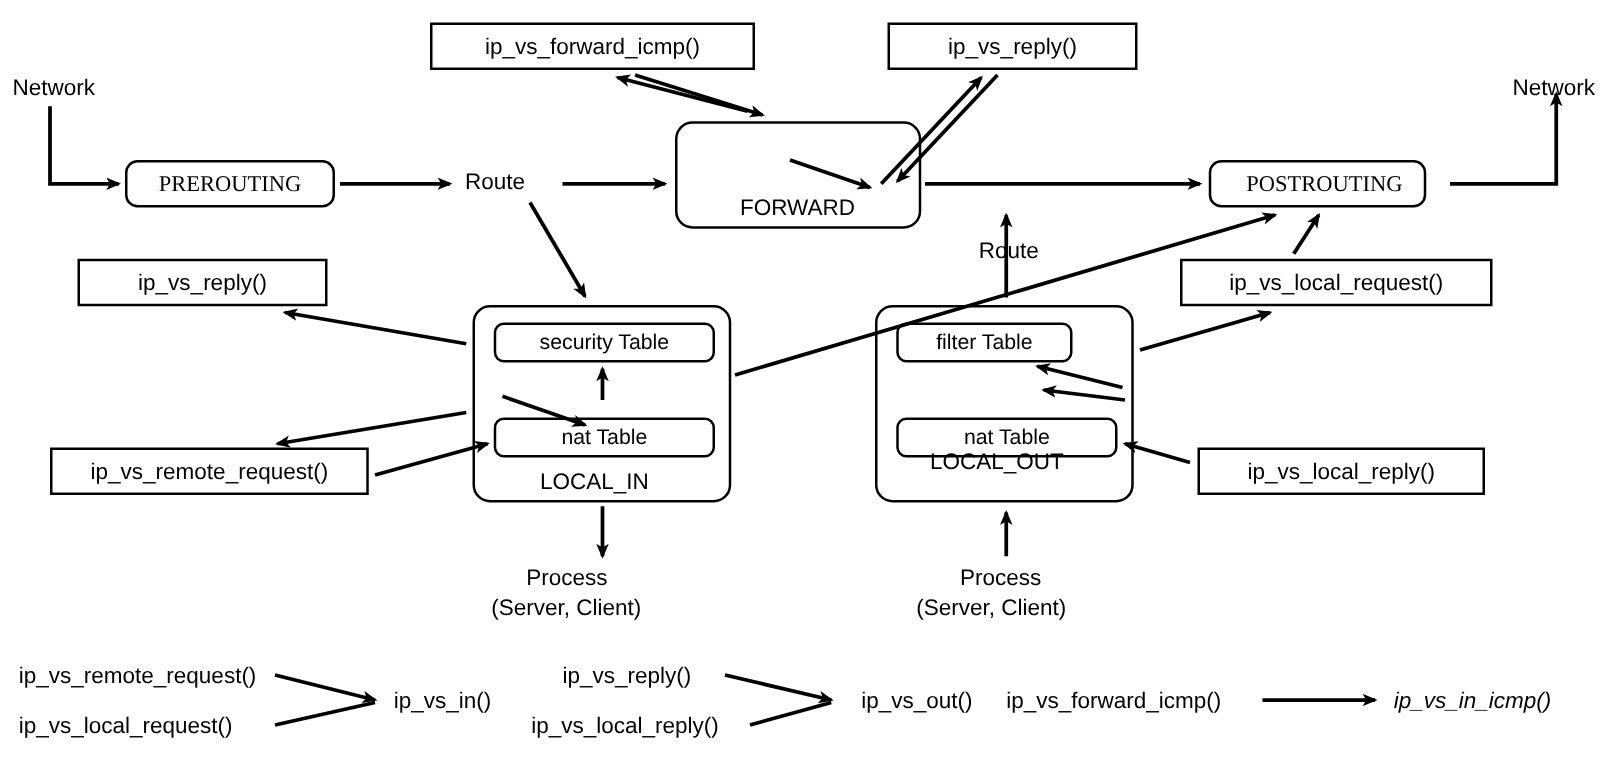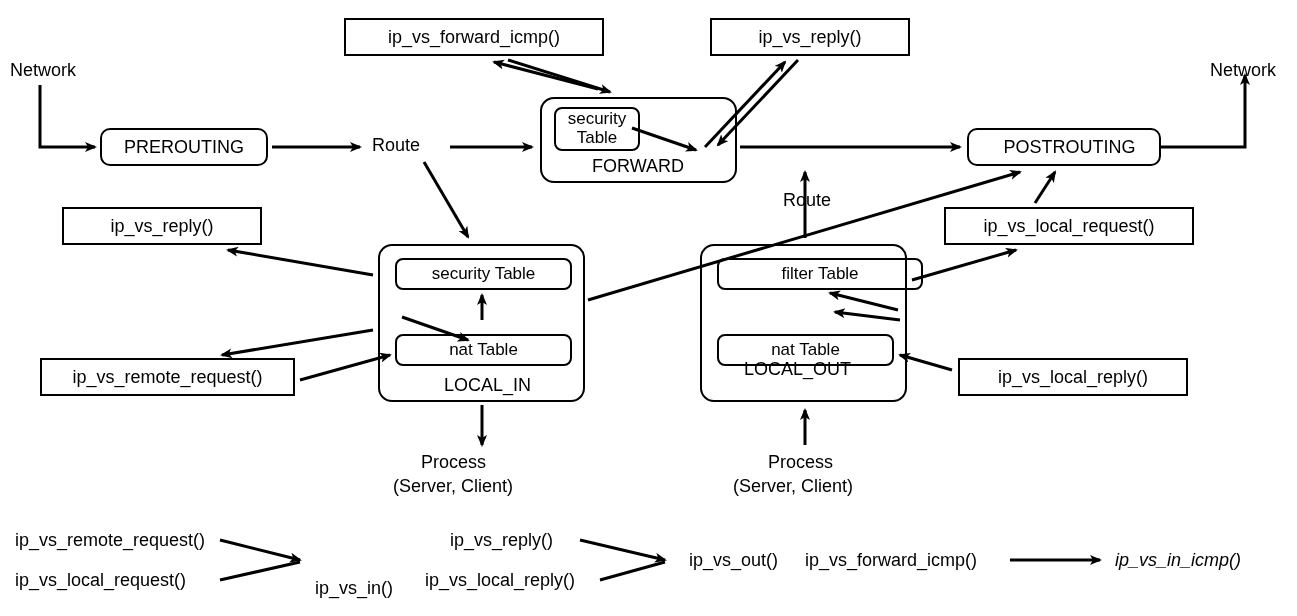--- a/index.html
+++ b/index.html
@@ -15,21 +15,21 @@
   .box {
     position: absolute;
     border: 2px solid #000;
     background: #fff;
     display: flex;
     align-items: center;
     justify-content: center;
     padding: 6px 14px;
     white-space: nowrap;
   }
-  .rounded { border-radius: 10px; }
+  .rounded { border-radius: 10px; font-family: Liberation Serif, serif; }
   .label {
     position: absolute;
     white-space: nowrap;
   }
   .hook {
     position: absolute;
     border: 2px solid #000;
     border-radius: 14px;
     background: #fff;
   }
@@ -64,44 +64,40 @@
 
 <div class="label" style="left:10px; top:60px;">Network</div>
 <div class="label" style="left:1210px; top:60px;">Network</div>
 <div class="label" style="left:372px; top:135px;">Route</div>
 <div class="label" style="left:783px; top:190px;">Route</div>
 
 <div class="box rounded" style="left:100px; top:128px; width:168px; height:38px;">
   <span>PREROUTING</span>
 </div>
 
-<div class="box rounded" style="left:967px; top:128px; width:194px; height:38px;padding-left:25px;">
+<div class="box rounded" style="left:967px; top:128px; width:174px; height:38px;padding-left:25px;">
   <span>POSTROUTING</span>
 </div>
 
 <div class="hook" style="left:540px; top:97px; width:197px; height:86px;">
-  <div class="hook-inner" style="left:12px; top:8px; width:86px; height:44px;">
-    <span style="white-space:pre-line;">security
-Table</span>
-  </div>
   <div class="hook-name" style="left:50px; bottom:4px;">FORWARD</div>
 </div>
 
 <div class="hook" style="left:378px; top:244px; width:207px; height:158px;">
   <div class="hook-inner" style="left:15px; top:12px; width:177px; height:32px;">
     <span>security Table</span>
   </div>
   <div class="hook-inner" style="left:15px; top:88px; width:177px; height:32px;">
     <span>nat Table</span>
   </div>
-  <div class="hook-name" style="left:52px; bottom:4px;margin-left:12px;">LOCAL_IN</div>
+  <div class="hook-name" style="left:52px; bottom:4px;">LOCAL_IN</div>
 </div>
 
 <div class="hook" style="left:700px; top:244px; width:207px; height:158px;">
-  <div class="hook-inner" style="left:15px; top:12px; width:206px; height:32px;">
+  <div class="hook-inner" style="left:15px; top:12px; width:141px; height:32px;">
     <span>filter Table</span>
   </div>
   <div class="hook-inner" style="left:15px; top:88px; width:177px; height:32px;">
     <span>nat Table</span>
   </div>
   <div class="hook-name" style="left:42px; bottom:20px;">LOCAL_OUT</div>
 </div>
 
 <div class="box" style="left:344px; top:18px; width:260px; height:38px;">
   <span>ip_vs_forward_icmp()</span>
@@ -122,21 +118,21 @@
   <span>ip_vs_local_reply()</span>
 </div>
 
 <div class="label" style="left:421px; top:452px; text-align:center;">Process</div>
 <div class="label" style="left:393px; top:476px;">(Server, Client)</div>
 <div class="label" style="left:768px; top:452px;">Process</div>
 <div class="label" style="left:733px; top:476px;">(Server, Client)</div>
 
 <div class="label" style="left:15px; top:530px;">ip_vs_remote_request()</div>
 <div class="label" style="left:15px; top:570px;">ip_vs_local_request()</div>
-<div class="label" style="left:315px; top:550px;margin-top:28px;">ip_vs_in()</div>
+<div class="label" style="left:315px; top:550px;">ip_vs_in()</div>
 <div class="label" style="left:450px; top:530px;">ip_vs_reply()</div>
 <div class="label" style="left:425px; top:570px;">ip_vs_local_reply()</div>
 <div class="label" style="left:689px; top:550px;">ip_vs_out()</div>
 <div class="label" style="left:805px; top:550px;">ip_vs_forward_icmp()</div>
 <div class="label" style="left:1115px; top:550px;font-style:italic;">ip_vs_in_icmp()</div>
 
 <svg class="arrows">
   <defs>
     <marker id="arrow" markerWidth="12" markerHeight="12" refX="10" refY="5" orient="auto" markerUnits="userSpaceOnUse">
       <path d="M0,0 L12,5 L0,10 L3,5 Z" fill="#000"></path>

